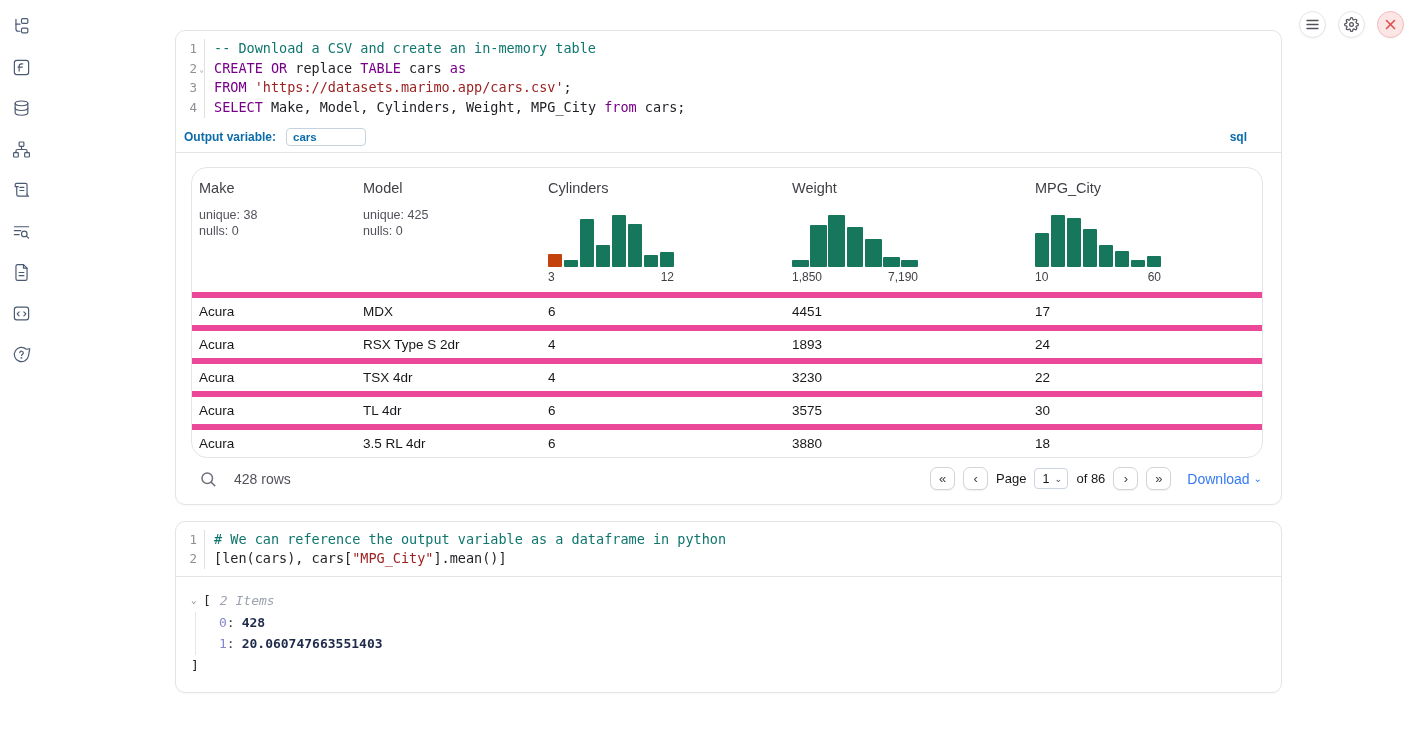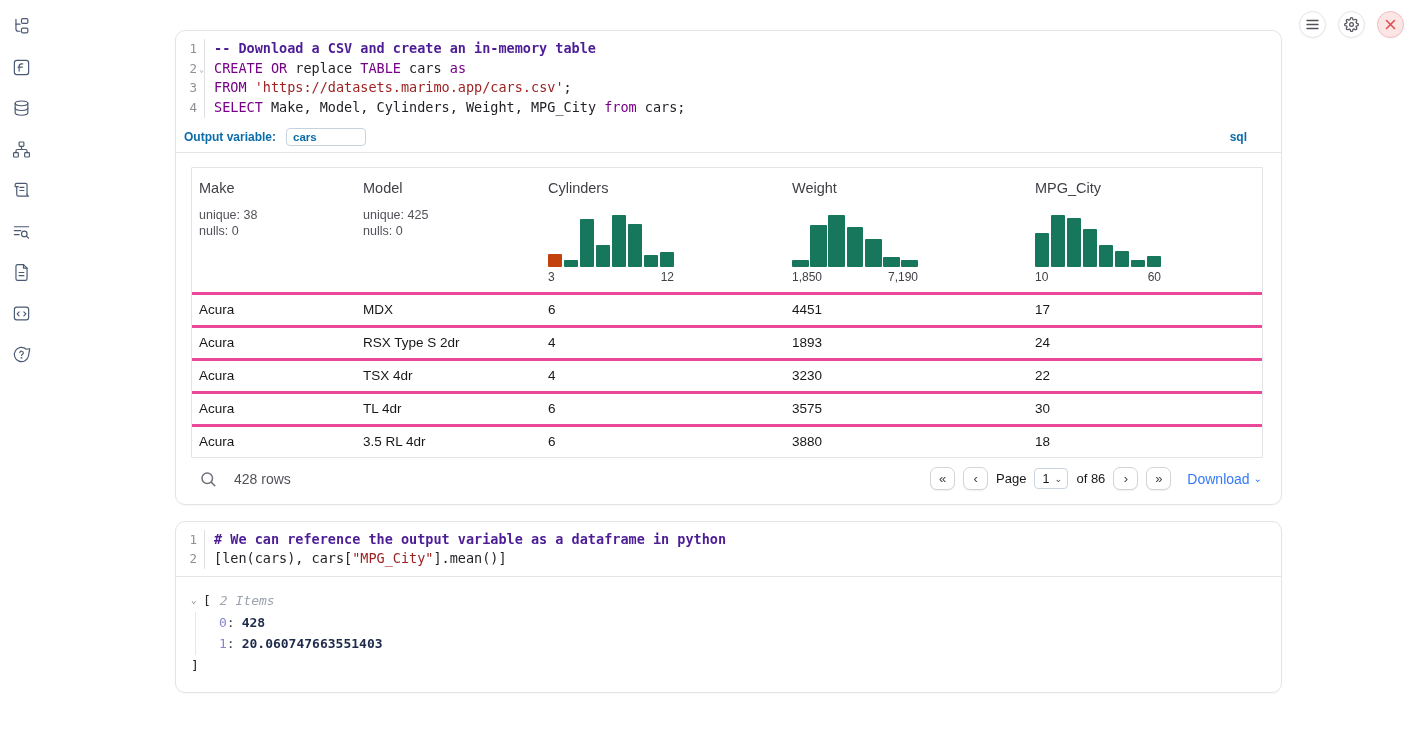--- a/index.html
+++ b/index.html
@@ -30,46 +30,46 @@
   .editor { display:flex; padding:8px 0 7px 0; }
   .gutter { width:29px; flex:none; border-right:1px solid #e0e0e3; padding-right:7px; }
   .gutter-line { position:relative; height:19.7px; line-height:19.7px; text-align:right;
     color:#8f8f96; font-family:"DejaVu Sans Mono",monospace; font-size:12.5px; }
   .gutter-line .fold { position:absolute; right:-7px; top:1px; font-size:8px; color:#a1a1aa; }
   .code-lines { flex:1; padding-left:9px; }
   .code-line { height:19.7px; line-height:19.7px; white-space:pre;
     font-family:"DejaVu Sans Mono",monospace; font-size:13.5px; color:#1f1f24; }
   .tok-keyword { color:#770088; }
   .tok-string  { color:#9d2222; }
-  .tok-comment { color:#4c1d95;font-weight:bold; }
+  .tok-comment { color:#0f766e; }
   .tok-plain   { color:#1f1f24; }
 
   .cell-meta { display:flex; align-items:center; height:27px; padding:0 34px 2px 8px; }
   .outvar-label { color:#0a6cab; font-size:12px; font-weight:bold; }
   .outvar-input { margin-left:10px; width:80px; height:18px; border:1px solid #c6d3de;
     border-radius:4px; font-size:11.5px; font-weight:bold; color:#0a6cab;
     padding:0 6px; font-family:"Liberation Sans",sans-serif; outline:none; }
   .lang-label { margin-left:auto; color:#0a6cab; font-size:12px; font-weight:bold; }
 
   .divider { height:1px; background:#e4e4e7; }
 
   
   .cell-output { padding:14px 18px 4px 15px; }
-  .datatable { border:1px solid #e4e4e7; border-radius:1px; overflow:hidden; }
+  .datatable { border:1px solid #e4e4e7; border-radius:16px; overflow:hidden; }
   .thead { display:grid; grid-template-columns:164px 185px 244px 243px 1fr; height:124px; }
   .th { padding:12px 6px 8px 7px; display:flex; flex-direction:column; }
   .th-label { font-size:14.5px; color:#3f3f46; }
   .th-stats { margin-top:11px; font-size:12.5px; color:#52525b; line-height:16px; }
   .hist-wrap { margin-top:auto; width:126px; }
   .hist { height:52px; display:flex; align-items:flex-end; gap:1.5px; }
   .hist-bar { flex:1; border-radius:1px; }
   .hist-axis { display:flex; justify-content:space-between; font-size:12px;
     color:#3f3f46; margin-top:3px; }
   .trow { display:grid; grid-template-columns:164px 185px 244px 243px 1fr;
-    height:33px; border-top:3px solid #ec4899; align-items:center; }
+    height:33px; border-top:6px solid #ec4899; align-items:center; }
   .trow .tcell { padding-left:7px; font-size:13.5px; color:#18181b; }
 
   
   .table-footer { display:flex; align-items:center; height:42px; padding:0 1px; }
   .search-icon-btn { width:18px; height:18px; cursor:pointer; margin-left:7px; }
   .rows-count { margin-left:17px; font-size:14px; color:#52525b; }
   .pager { margin-left:auto; display:flex; align-items:center; gap:8px; }
   .nav-btn { width:25px; height:23px; border:1px solid #d4d4d8; border-radius:7px;
     background:#fff; box-shadow:0 1px 1px rgba(0,0,0,.06); color:#3f3f46;
     font-size:13px; display:flex; align-items:center; justify-content:center;

